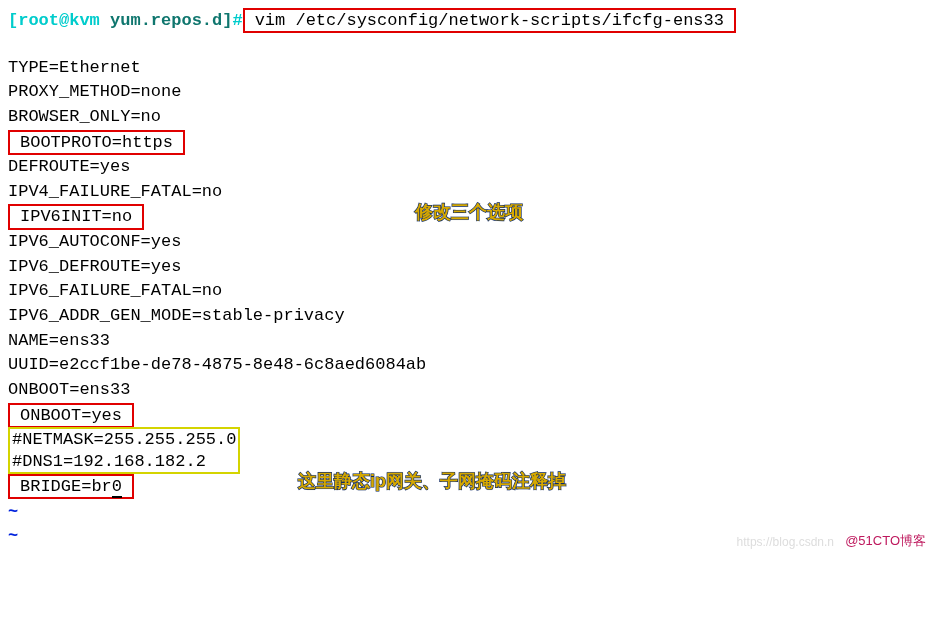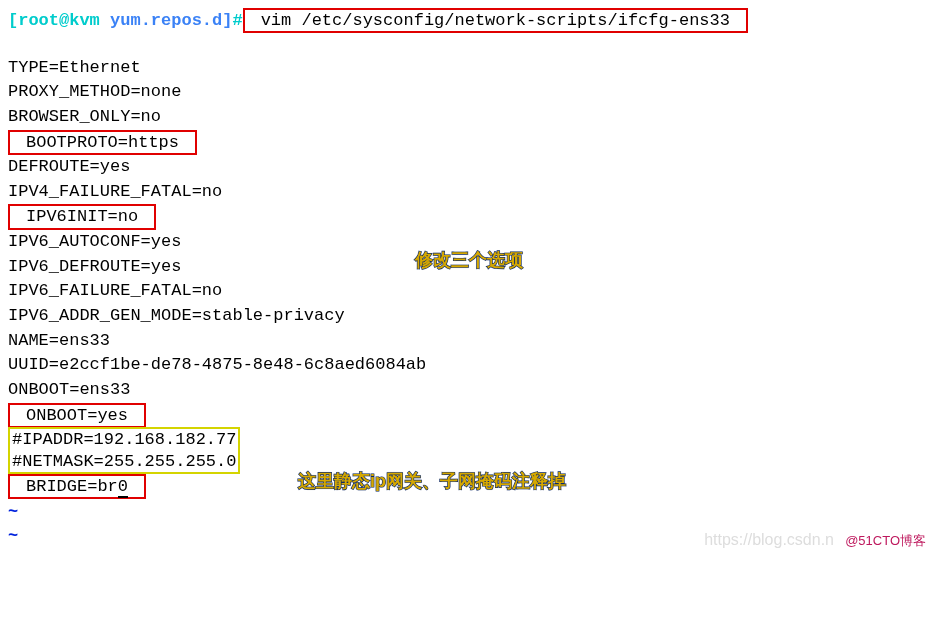--- a/index.html
+++ b/index.html
@@ -6,26 +6,26 @@
       margin: 0;
       padding: 8px;
       font-family: "Courier New", Consolas, monospace;
       font-size: 17px;
       line-height: 1.45;
       background: #fff;
       width: 918px;
       position: relative;
     }
     .prompt-user { color: #00cccc; font-weight: bold; }
-    .prompt-path { color: #3b82f6; font-weight: bold; text-align: right; }
+    .prompt-path { color: #0f766e; font-weight: bold; text-align: right; }
     .prompt-hash { color: #00cccc; font-weight: bold; }
     .cmd { color: #000; }
     .red-box {
       border: 2px solid #e00000;
-      padding: 0px 16px;
+      padding: 0px 10px;
       display: inline-block;
       line-height: 1.25;
     }
     .yellow-box {
       border: 2px solid #d4d400;
       padding: 0px 2px;
       display: inline-block;
       line-height: 1.25;
     }
     .line { white-space: pre; }
@@ -40,21 +40,21 @@
       text-shadow: 0 0 1px #0d2a66;
       text-align: right;
     }
     .annotation.two-line { text-align: center; line-height: 1.35; }
     .tilde { color: #0022dd; font-weight: bold; }
     .watermark1 {
       position:absolute;
       bottom:6px; right:100px;
       color:#ddd;
       font-family:sans-serif;
-      font-size:16px;
+      font-size:12px;
     }
     .watermark2 {
       position:absolute;
       bottom:6px; right:8px;
       color:#be185d;
       font-family:"Microsoft YaHei",sans-serif;
       font-size:13px;
     }
     .blank { height: 22px; }
   </style>
@@ -78,31 +78,31 @@
 <div class="line">IPV6_AUTOCONF=yes</div>
 <div class="line">IPV6_DEFROUTE=yes</div>
 <div class="line">IPV6_FAILURE_FATAL=no</div>
 <div class="line">IPV6_ADDR_GEN_MODE=stable-privacy</div>
 <div class="line">NAME=ens33</div>
 <div class="line">UUID=e2ccf1be-de78-4875-8e48-6c8aed6084ab</div>
 <div class="line">ONBOOT=ens33</div>
 <div class="line"><span class="red-box">ONBOOT=yes</span></div>
 
 <span class="yellow-box" style="margin-top:-1px;">
-  <div class="line">#IPADDR=192.168.182.77</div>
   <div class="line">#NETMASK=255.255.255.0</div>
+  <div class="line">#DNS1=192.168.182.2</div>
 </span>
 
 <div class="line"><span class="red-box"><span>BRIDGE=br</span><span style="border-bottom:2px solid #000;">0</span></span></div>
 
 <div class="line tilde">~</div>
 <div class="line tilde">~</div>
 
 
-<div class="annotation two-line" style="top:200px; left:415px;margin-top:48px;">
+<div class="annotation two-line" style="top:200px; left:415px;">
   <div>修改三个选项</div>
 </div>
 <div class="annotation" style="top:468px; left:298px;">这里静态ip网关、子网掩码注释掉</div>
 <div class="annotation" style="top:566px; left:242px;">添加网桥模式，关联br0网卡</div>
 
 <div class="watermark1">https://blog.csdn.n</div>
 <div class="watermark2">@51CTO博客</div>
 
 
 

